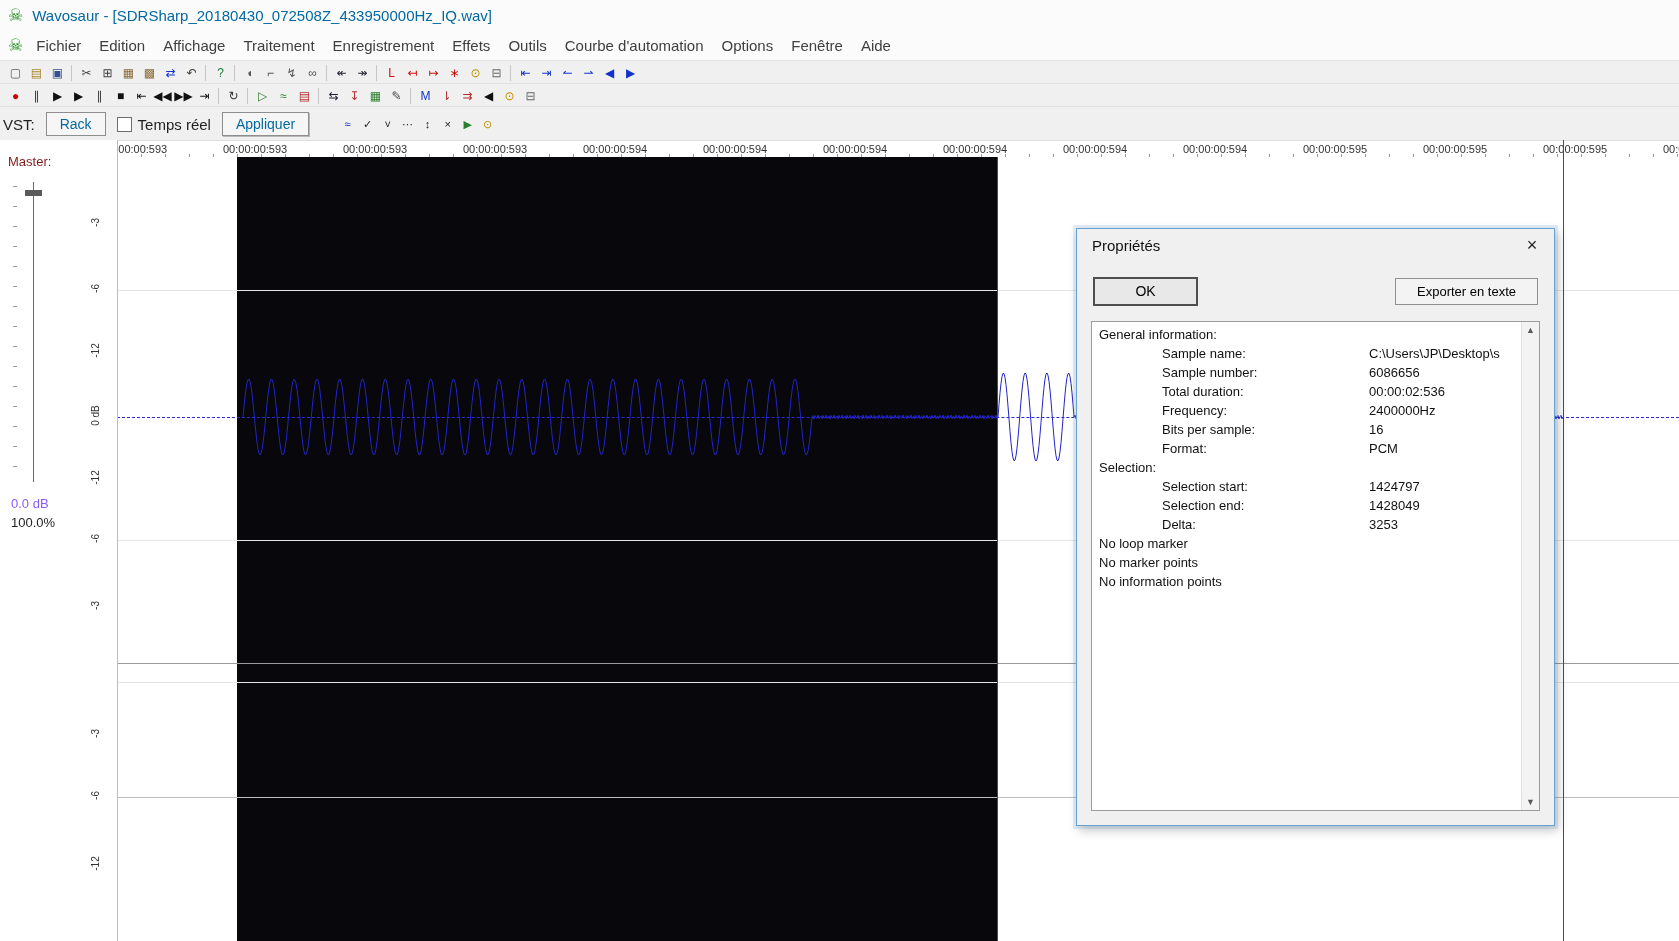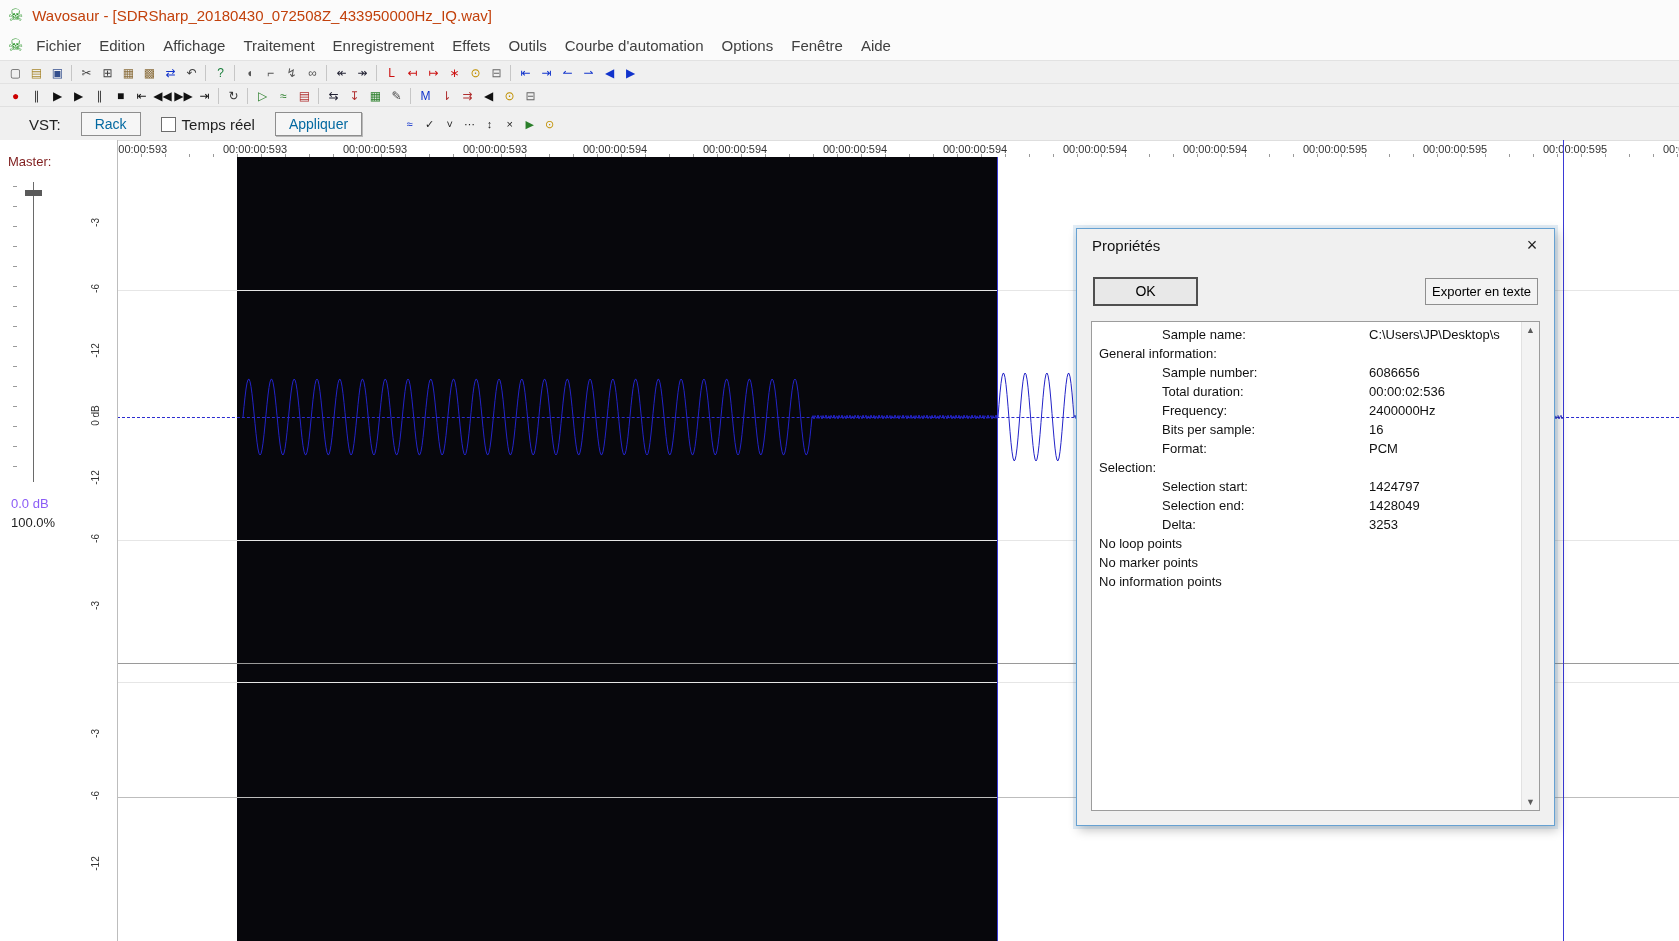--- a/index.html
+++ b/index.html
@@ -3,36 +3,36 @@
 <meta charset="utf-8">
 <style>
   html,body{margin:0;padding:0;background:#fff;}
   .app{position:relative;width:1679px;height:941px;overflow:hidden;background:#fff;
        font-family:"Liberation Sans",sans-serif;-webkit-font-smoothing:antialiased;}
 
   
   .titlebar{position:absolute;left:0;top:0;right:0;height:30px;background:#fbfbfb;
             display:flex;align-items:center;gap:9px;padding-left:8px;}
   .logo{font-size:17px;color:#1f8f1f;line-height:1;}
-  .title-text{font-size:15px;color:#c2410c;}
+  .title-text{font-size:15px;color:#0369a1;}
   .menubar{position:absolute;left:0;top:30px;right:0;height:30px;background:#fbfbfb;
            display:flex;align-items:center;padding-left:4px;}
   .menu-item{font-size:15px;color:#3f3f3f;padding:4px 9px;white-space:nowrap;}
   .toolbar{position:absolute;left:0;right:0;background:#f0f0f0;border-top:1px solid #e2e2e2;
            display:flex;align-items:center;padding-left:5px;}
   #toolbar1{top:60px;height:23px;}
   #toolbar2{top:83px;height:23px;}
   .tbi{width:21px;height:18px;display:flex;align-items:center;justify-content:center;
        font-size:12px;line-height:1;}
   .tbi.sep{width:8px;}
   .sep{position:relative;}
   .sep::after{content:"";position:absolute;left:3px;top:1px;bottom:1px;width:1px;background:#c6c6c6;}
   .vstbar{position:absolute;left:0;top:106px;right:0;height:34px;background:#f0f0f0;
           border-top:1px solid #e0e0e0;border-bottom:1px solid #d4d4d4;
-          display:flex;align-items:center;gap:20px;padding-left:29px;}
+          display:flex;align-items:center;gap:11px;padding-left:3px;}
   .vst-label{font-size:15px;color:#1f1f1f;}
   .btn{font-size:14px;color:#0369a1;background:#f6f6f6;border:1px solid #8e8e8e;
        padding:3px 13px;line-height:1.2;}
   .btn.apply{box-shadow:1px 1px 0 #b9b9b9;}
   .checkbox-wrap{display:flex;align-items:center;gap:6px;font-size:15px;color:#1f1f1f;}
   .checkbox{width:13px;height:13px;background:#fff;border:1px solid #6d6d6d;}
   .vst-icons{display:flex;align-items:center;gap:3px;margin-left:14px;padding:2px 5px;}
   .vst-icons .tbi{width:17px;height:16px;font-size:11px;}
 
   
@@ -69,21 +69,21 @@
           border:1px solid #66a1d2;box-shadow:0 0 0 3px rgba(102,161,210,.18),3px 4px 10px rgba(0,0,0,.25);
           z-index:10;}
   .dialog-title{height:32px;display:flex;align-items:center;justify-content:space-between;
                 padding:0 8px 0 15px;}
   .dialog-title-text{font-size:15px;color:#111;}
   .dialog-close{font-size:18px;color:#222;width:28px;text-align:center;line-height:28px;}
   .dialog-btn-row{position:absolute;left:16px;right:16px;top:46px;height:32px;
                   display:flex;align-items:center;justify-content:space-between;}
   .ok-btn{width:105px;height:29px;background:#e8e8e8;border:2px solid #4f4f4f;font-size:14px;
           font-family:"Liberation Sans",sans-serif;}
-  .export-btn{height:27px;padding:0 6px;background:#f3f3f3;border:1px solid #8f8f8f;font-size:13px;
+  .export-btn{height:27px;padding:0 21px;background:#f3f3f3;border:1px solid #8f8f8f;font-size:13px;
           font-family:"Liberation Sans",sans-serif;}
   .dialog-content{position:absolute;left:14px;right:14px;top:92px;bottom:14px;background:#fff;
                   border:1px solid #9c9c9c;overflow:hidden;}
   .scrollbar{position:absolute;right:0;top:0;bottom:0;width:17px;background:#f3f3f3;
              border-left:1px solid #e2e2e2;}
   .sb-up,.sb-down{position:absolute;left:0;right:0;text-align:center;font-size:9px;color:#5a5a5a;}
   .sb-up{top:3px;} .sb-down{bottom:3px;}
   .prop-rows{position:absolute;left:4px;top:5px;right:22px;}
   .prop-row{position:relative;height:19px;font-size:13px;color:#111;white-space:nowrap;}
   .prop-value{position:absolute;left:273px;top:0;}
@@ -271,28 +271,28 @@
       <span class="dialog-title-text">Propriétés</span>
       <span class="dialog-close">×</span>
     </div>
     <div class="dialog-btn-row">
       <button class="ok-btn">OK</button>
       <button class="export-btn">Exporter en texte</button>
     </div>
     <div class="dialog-content">
       <div class="prop-rows">
 
-      <div class="prop-row" style="padding-left: 66px;">
+      <div class="prop-row" style="padding-left: 3px;">
+            <span class="prop-label">General information:</span>
+            <span class="prop-value"></span>
+          </div>
+          <div class="prop-row" style="padding-left: 66px;">
             <span class="prop-label">Sample name:</span>
             <span class="prop-value">C:\Users\JP\Desktop\s</span>
           </div>
-          <div class="prop-row" style="padding-left: 3px;">
-            <span class="prop-label">General information:</span>
-            <span class="prop-value"></span>
-          </div>
           <div class="prop-row" style="padding-left: 66px;">
             <span class="prop-label">Sample number:</span>
             <span class="prop-value">6086656</span>
           </div>
           <div class="prop-row" style="padding-left: 66px;">
             <span class="prop-label">Total duration:</span>
             <span class="prop-value">00:00:02:536</span>
           </div>
           <div class="prop-row" style="padding-left: 66px;">
             <span class="prop-label">Frequency:</span>
@@ -316,21 +316,21 @@
           </div>
           <div class="prop-row" style="padding-left: 66px;">
             <span class="prop-label">Selection end:</span>
             <span class="prop-value">1428049</span>
           </div>
           <div class="prop-row" style="padding-left: 66px;">
             <span class="prop-label">Delta:</span>
             <span class="prop-value">3253</span>
           </div>
           <div class="prop-row" style="padding-left: 3px;">
-            <span class="prop-label">No loop points</span>
+            <span class="prop-label">No loop marker</span>
             <span class="prop-value"></span>
           </div>
           <div class="prop-row" style="padding-left: 3px;">
             <span class="prop-label">No marker points</span>
             <span class="prop-value"></span>
           </div>
           <div class="prop-row" style="padding-left: 3px;">
             <span class="prop-label">No information points</span>
             <span class="prop-value"></span>
           </div>

